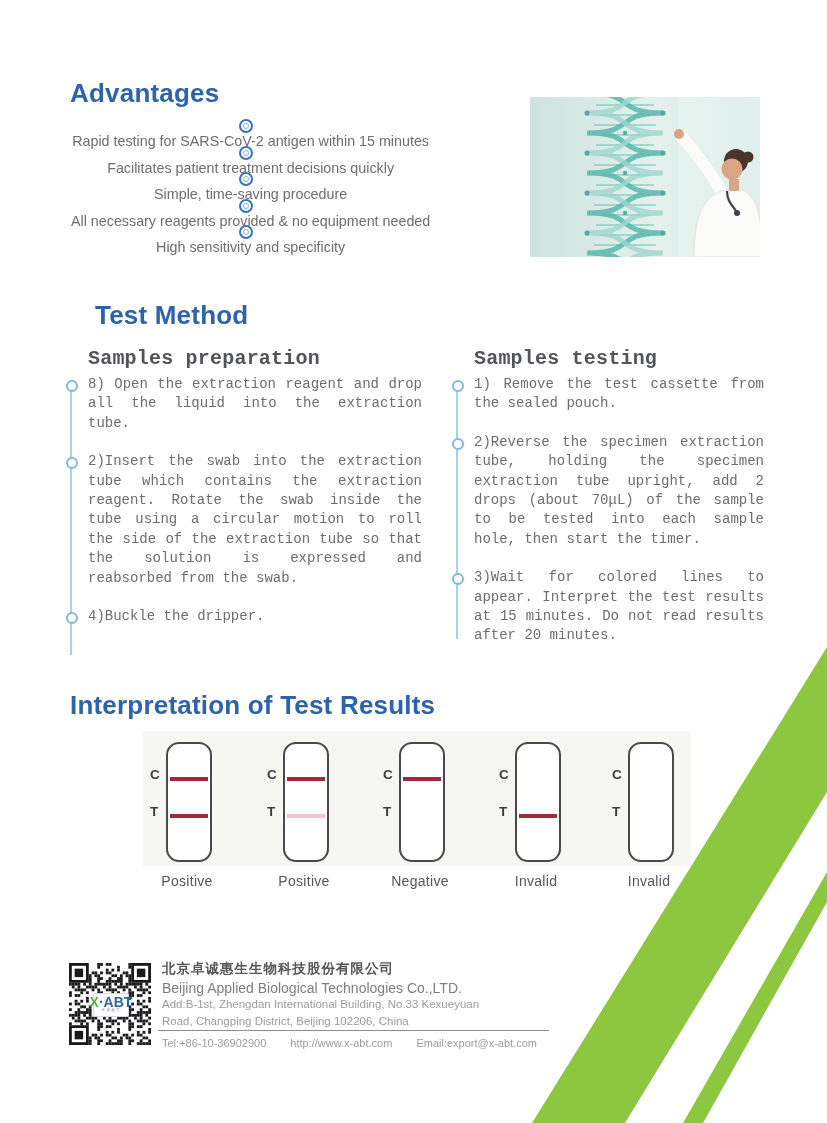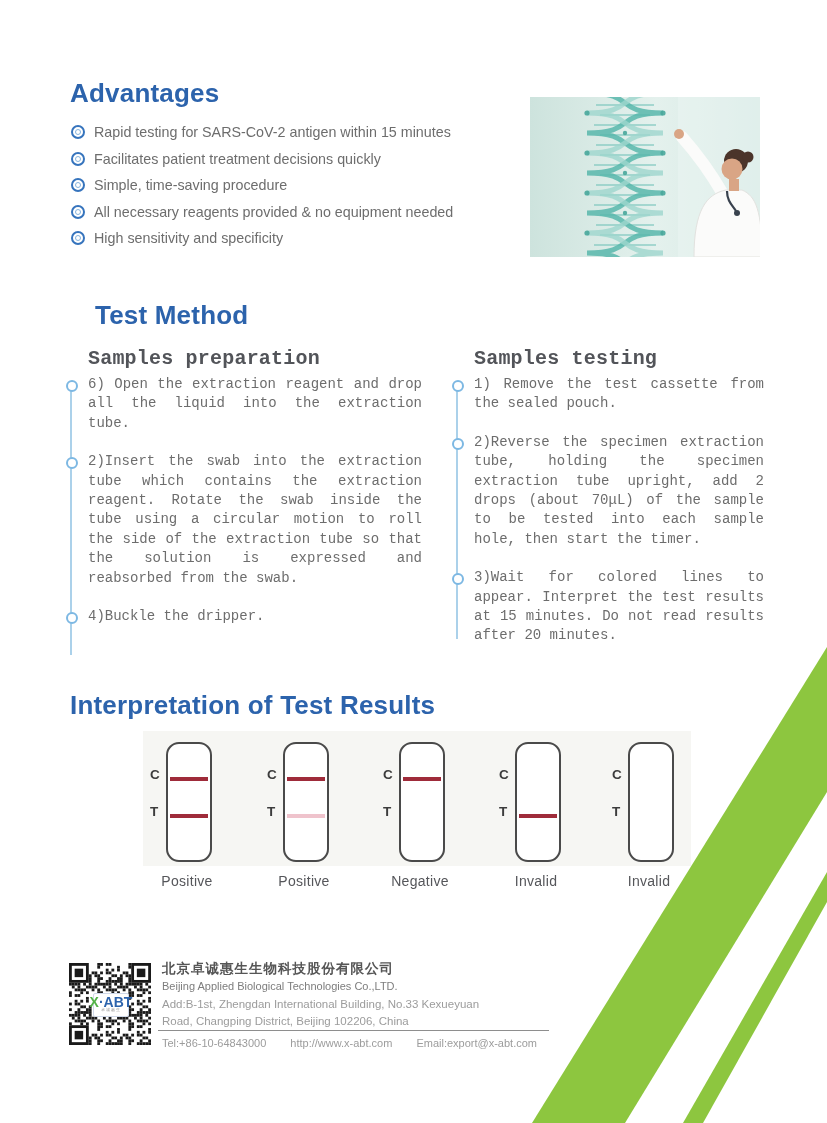--- a/index.html
+++ b/index.html
@@ -7,21 +7,21 @@
         font-family:"Liberation Sans", sans-serif;}
 
   
   .section-title{position:absolute;margin:0;font-size:26px;font-weight:bold;color:#2c63ac;letter-spacing:.2px;}
   #adv-title{left:70px;top:78px;}
   #tm-title{left:70px;top:300px;margin-left:25px;}
   #itr-title{left:70px;top:690px;}
 
   
   .adv-list{position:absolute;left:71px;top:119px;list-style:none;margin:0;padding:0;}
-  .adv-list li{display:flex;align-items:center;height:26.5px;font-size:14.3px;color:#6d6d6d;}
+  .adv-list li{display:flex;align-items:center;height:26.5px;font-size:14.3px;color:#6d6d6d;flex-direction:column;}
   .ring{width:10px;height:10px;border:2px solid #3674bd;border-radius:50%;
         display:flex;align-items:center;justify-content:center;margin-right:9px;flex:none;}
   .ring i{display:block;width:4px;height:4px;border:1.5px solid #85b3dd;border-radius:50%;}
 
   
   .hero{position:absolute;left:530px;top:97px;width:230px;height:160px;overflow:hidden;}
 
   
   .method-col{position:absolute;top:347px;font-family:Liberation Mono, monospace;}
   #col0{left:60px;width:362px;}
@@ -56,21 +56,21 @@
   
   .qr{position:absolute;left:69px;top:963px;width:82px;height:82px;}
   .qr-logo{position:absolute;left:24px;top:30px;width:34px;height:22px;background:#fff;
            border:1px solid #cfd8e8;border-radius:2px;display:flex;flex-direction:column;
            align-items:center;justify-content:center;}
   .qr-logo .brand{font-size:14px;font-weight:bold;color:#2c63ac;line-height:9px;white-space:nowrap;}
   .qr-logo .brand .x{color:#54b348;}
   .qr-logo .sub{font-size:4px;color:#999;line-height:5px;letter-spacing:1px;}
   .f-text{position:absolute;margin:0;}
   .f-cn{left:162px;top:960px;font-size:13.5px;font-weight:bold;color:#565656;letter-spacing:1px;}
-  .f-en{left:162px;top:980px;font-size:11px;color:#7d7d7d;}
+  .f-en{left:162px;top:980px;font-size:14px;color:#7d7d7d;}
   .f-a1{left:162px;top:998px;font-size:11.5px;color:#9c9c9c;}
   .f-a2{left:162px;top:1015px;font-size:11.5px;color:#9c9c9c;}
   .f-div{position:absolute;left:158px;top:1030px;width:391px;height:1px;background:#8e8e8e;}
   .f-contacts{position:absolute;left:162px;top:1037px;font-size:11px;color:#9c9c9c;display:flex;}
   .f-contacts span + span{margin-left:24px;}
 
   
   .stripes{position:absolute;left:0;top:0;pointer-events:none;}
 </style>
 </head>
@@ -174,21 +174,21 @@
   </div>
 
   <h1 class="section-title" id="tm-title">Test Method</h1>
 
   <div class="method-col" id="col0">
       <h2>Samples preparation</h2>
       <div class="steps">
         <div class="rail"></div>
         <div class="step">
           <span class="dot"></span>
-          <p class="step-text">6) Open the extraction reagent and drop all the liquid into the extraction tube.</p>
+          <p class="step-text">8) Open the extraction reagent and drop all the liquid into the extraction tube.</p>
         </div>
         <div class="step">
           <span class="dot"></span>
           <p class="step-text">2)Insert the swab into the extraction tube which contains the extraction reagent. Rotate the swab inside the tube using a circular motion to roll the side of the extraction tube so that the solution is expressed and reabsorbed from the swab.</p>
         </div>
         <div class="step">
           <span class="dot"></span>
           <p class="step-text">4)Buckle the dripper.</p>
         </div>
       </div>
@@ -553,21 +553,21 @@
         <div class="brand"><span class="x">X</span>·ABT</div>
         <div class="sub">卓诚惠生</div>
       </div></div>
 
   <p class="f-text f-cn">北京卓诚惠生生物科技股份有限公司</p>
   <p class="f-text f-en">Beijing Applied Biological Technologies Co.,LTD.</p>
   <p class="f-text f-a1">Add:B-1st, Zhengdan International Building, No.33 Kexueyuan</p>
   <p class="f-text f-a2">Road,  Changping District, Beijing 102206, China</p>
   <div class="f-div"></div>
   <div class="f-contacts">
-    <span>Tel:+86-10-64843000</span>
+    <span>Tel:+86-10-36902900</span>
     <span>http://www.x-abt.com</span>
     <span>Email:export@x-abt.com</span>
   </div>
 
   <svg class="stripes" width="827" height="1123" viewBox="0 0 827 1123">
     <polygon points="827,647 827,792 625,1123 532,1123" fill="#8dc63f"></polygon>
     <polygon points="827,872 827,902 703,1123 683,1123" fill="#8dc63f"></polygon>
   </svg>
 
 </div>

